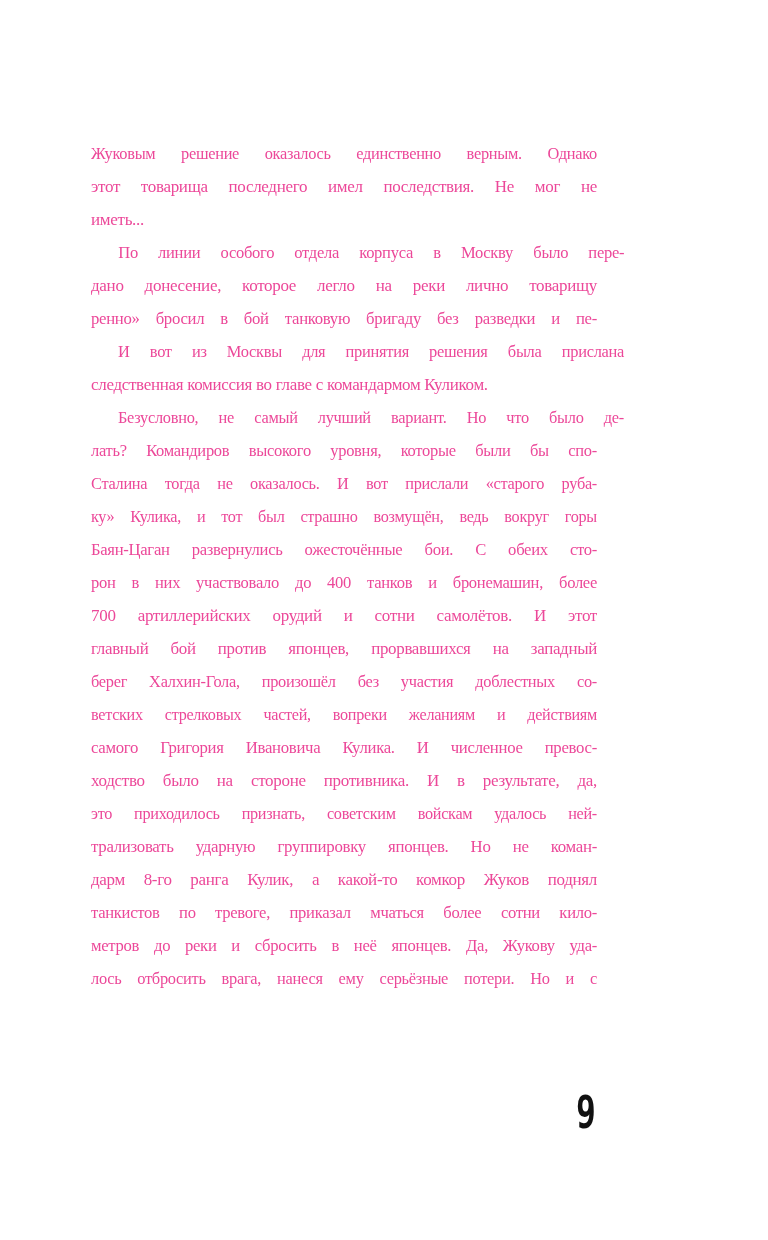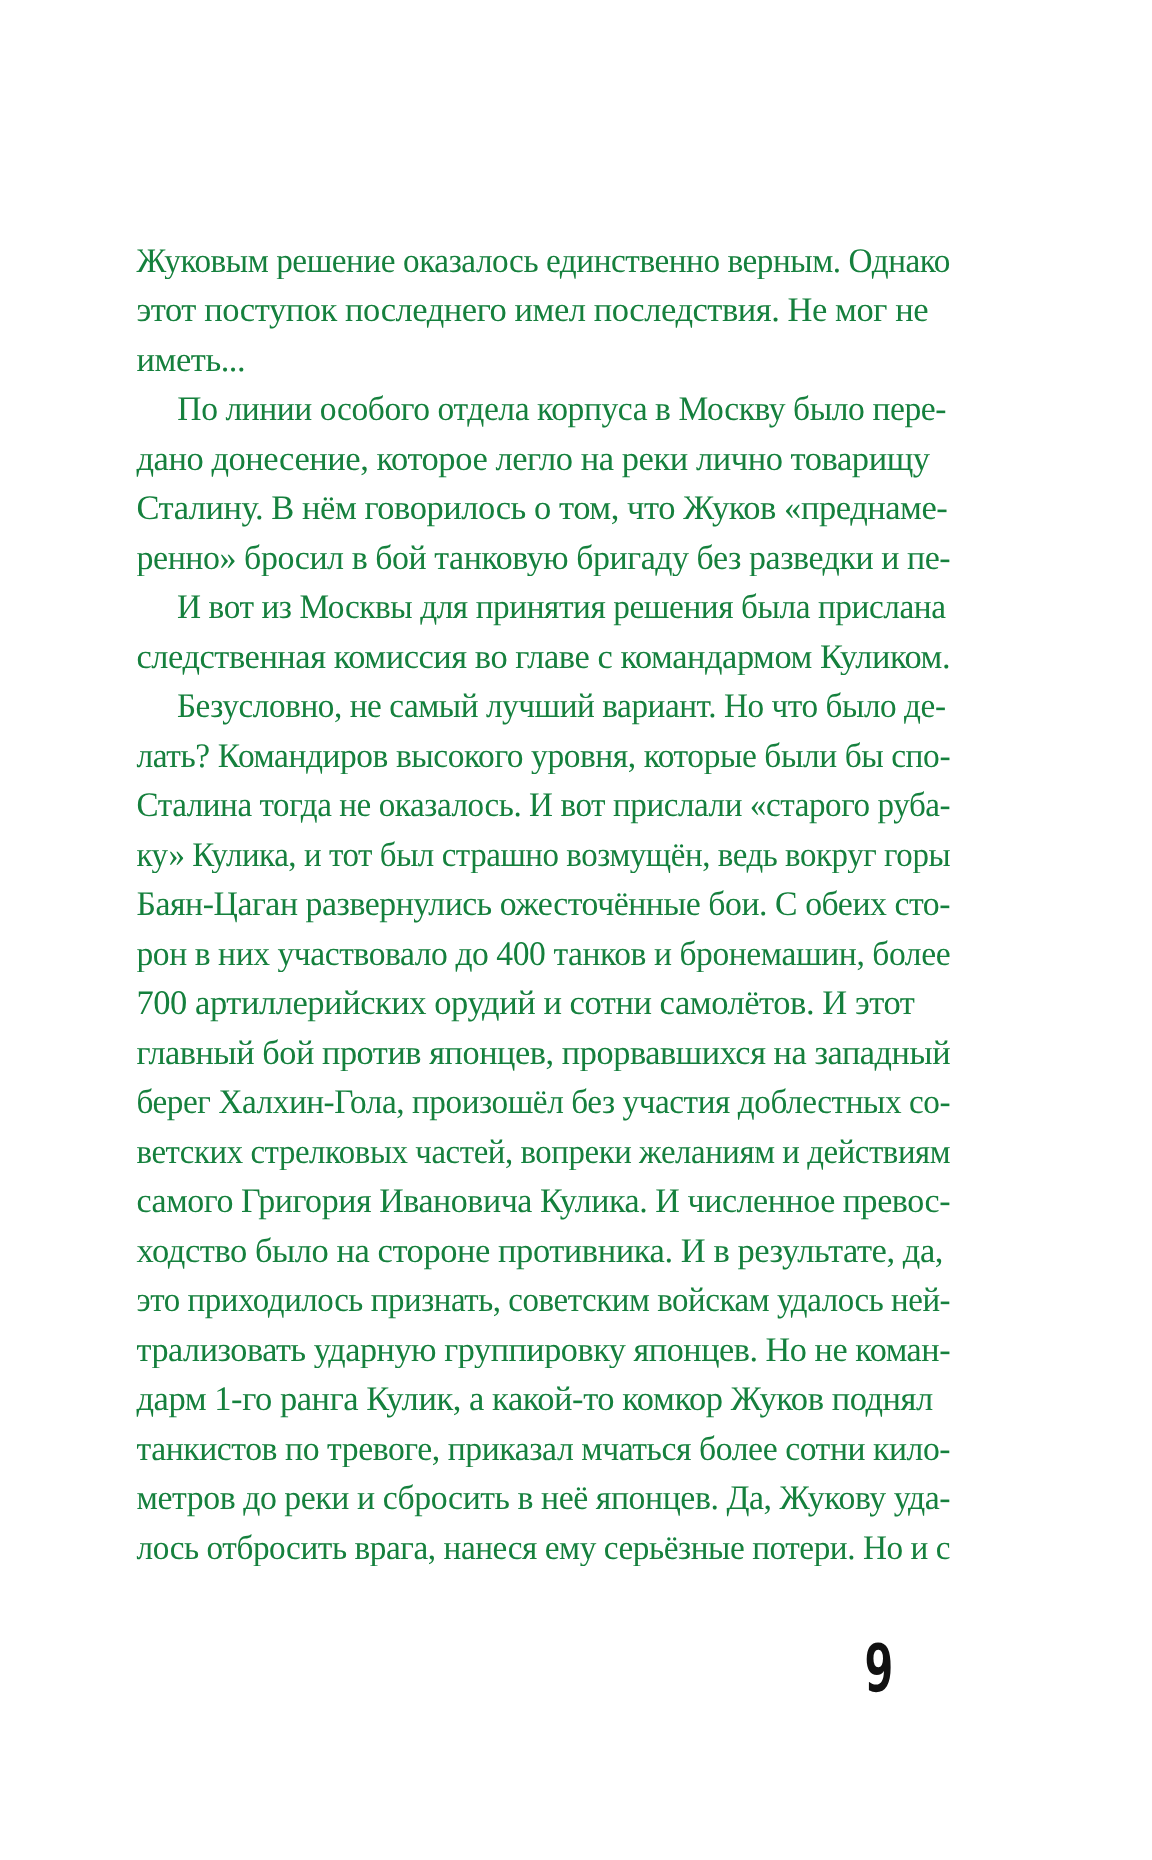--- a/index.html
+++ b/index.html
@@ -1,26 +1,26 @@
 <!DOCTYPE html>
 <html><head>
   <meta charset="utf-8">
   <style>
     html, body { margin: 0; padding: 0; background: #ffffff; }
     body { width: 768px; height: 1240px; position: relative; overflow: hidden; }
     .page { position: absolute; left: 0; top: 0; width: 768px; height: 1240px; background: #ffffff; }
     .text-block {
       position: absolute;
       left: 91px;
-      top: 157px;
+      top: 137px;
       width: 506px;
       font-family: "Liberation Serif", "DejaVu Serif", serif;
-      font-size: 23px;
+      font-size: 17px;
       line-height: 33px;
-      color: #15803d;
+      color: #ec4899;
       letter-spacing: -0.3px;
     }
     .line {
       display: block;
       height: 33px;
       white-space: nowrap;
       text-align: justify;
       text-align-last: justify;
       transform-origin: left center;
     }
@@ -40,41 +40,40 @@
       text-align: center;
       transform: scaleX(0.75);
     }
   </style>
 </head>
 <body>
 
 <div class="page">
   <div class="text-block" id="text-block">
       <span class="line" style="width: 525.562px; transform: scaleX(0.962778);">Жуковым решение оказалось единственно верным. Однако</span>
-      <span class="line">этот поступок последнего имел последствия. Не мог не</span>
+      <span class="line">этот товарища последнего имел последствия. Не мог не</span>
       <span class="line last">иметь...</span>
       <span class="line indent" style="width: 520.142px; transform: scaleX(0.972811);">По линии особого отдела корпуса в Москву было пере-</span>
       <span class="line">дано донесение, которое легло на реки лично товарищу</span>
-      <span class="line">Сталину. В нём говорилось о том, что Жуков «преднаме-</span>
       <span class="line" style="width: 514.703px; transform: scaleX(0.983091);">ренно» бросил в бой танковую бригаду без разведки и пе-</span>
       <span class="line indent" style="width: 523.93px; transform: scaleX(0.965779);">И вот из Москвы для принятия решения была прислана</span>
       <span class="line last" style="width: 507.031px; transform: scaleX(0.997966);">следственная комиссия во главе с командармом Куликом.</span>
       <span class="line indent" style="width: 525.369px; transform: scaleX(0.963133);">Безусловно, не самый лучший вариант. Но что было де-</span>
       <span class="line" style="width: 521.688px; transform: scaleX(0.969929);">лать? Командиров высокого уровня, которые были бы спо-</span>
       <span class="line" style="width: 527.141px; transform: scaleX(0.959896);">Сталина тогда не оказалось. И вот прислали «старого руба-</span>
       <span class="line" style="width: 530.234px; transform: scaleX(0.954295);">ку» Кулика, и тот был страшно возмущён, ведь вокруг горы</span>
       <span class="line" style="width: 517.188px; transform: scaleX(0.978369);">Баян-Цаган развернулись ожесточённые бои. С обеих сто-</span>
       <span class="line" style="width: 519.734px; transform: scaleX(0.973574);">рон в них участвовало до 400 танков и бронемашин, более</span>
       <span class="line">700 артиллерийских орудий и сотни самолётов. И этот</span>
       <span class="line" style="width: 508.656px; transform: scaleX(0.994778);">главный бой против японцев, прорвавшихся на западный</span>
       <span class="line" style="width: 525.469px; transform: scaleX(0.96295);">берег Халхин-Гола, произошёл без участия доблестных со-</span>
       <span class="line" style="width: 531.594px; transform: scaleX(0.951855);">ветских стрелковых частей, вопреки желаниям и действиям</span>
       <span class="line" style="width: 513.625px; transform: scaleX(0.985155);">самого Григория Ивановича Кулика. И численное превос-</span>
       <span class="line">ходство было на стороне противника. И в результате, да,</span>
       <span class="line" style="width: 530.328px; transform: scaleX(0.954126);">это приходилось признать, советским войскам удалось ней-</span>
       <span class="line" style="width: 510.859px; transform: scaleX(0.990488);">трализовать ударную группировку японцев. Но не коман-</span>
-      <span class="line">дарм 1-го ранга Кулик, а какой-то комкор Жуков поднял</span>
+      <span class="line">дарм 8-го ранга Кулик, а какой-то комкор Жуков поднял</span>
       <span class="line" style="width: 518.109px; transform: scaleX(0.976628);">танкистов по тревоге, приказал мчаться более сотни кило-</span>
       <span class="line" style="width: 516.703px; transform: scaleX(0.979286);">метров до реки и сбросить в неё японцев. Да, Жукову уда-</span>
       <span class="line" style="width: 525.172px; transform: scaleX(0.963494);">лось отбросить врага, нанеся ему серьёзные потери. Но и с</span>
     </div>
   <div class="page-number">9</div>
 </div>
 
 </body></html>

